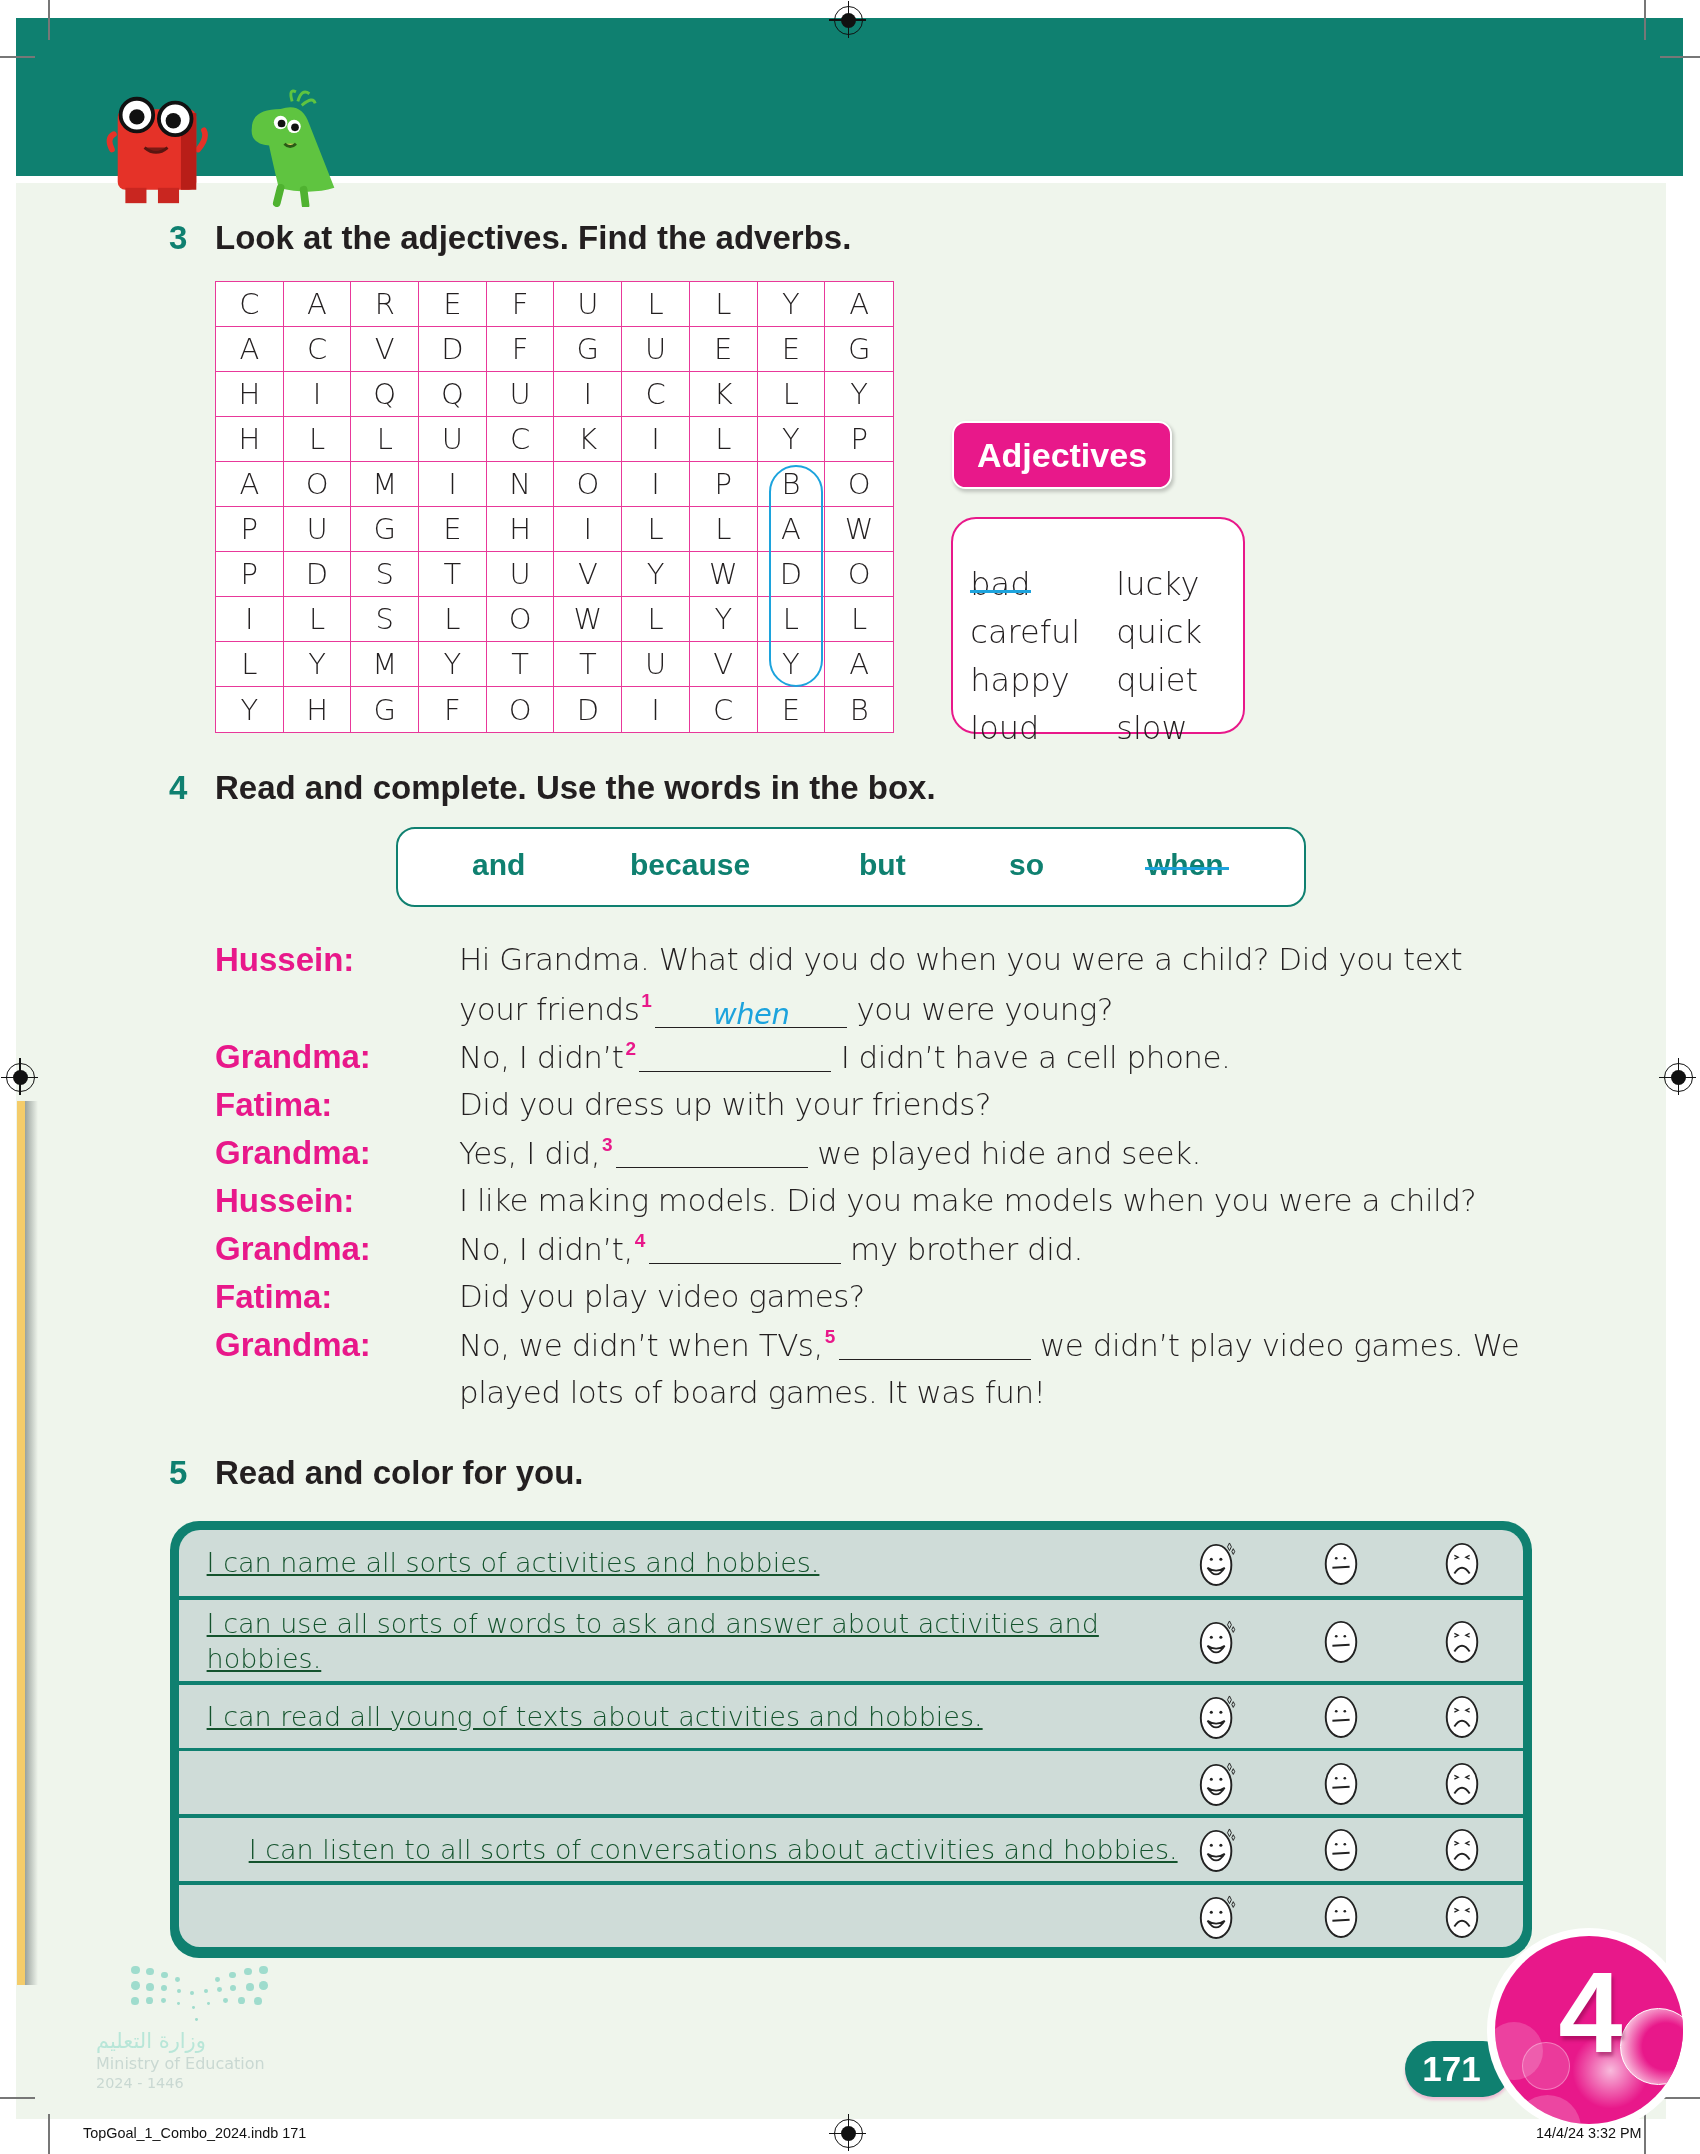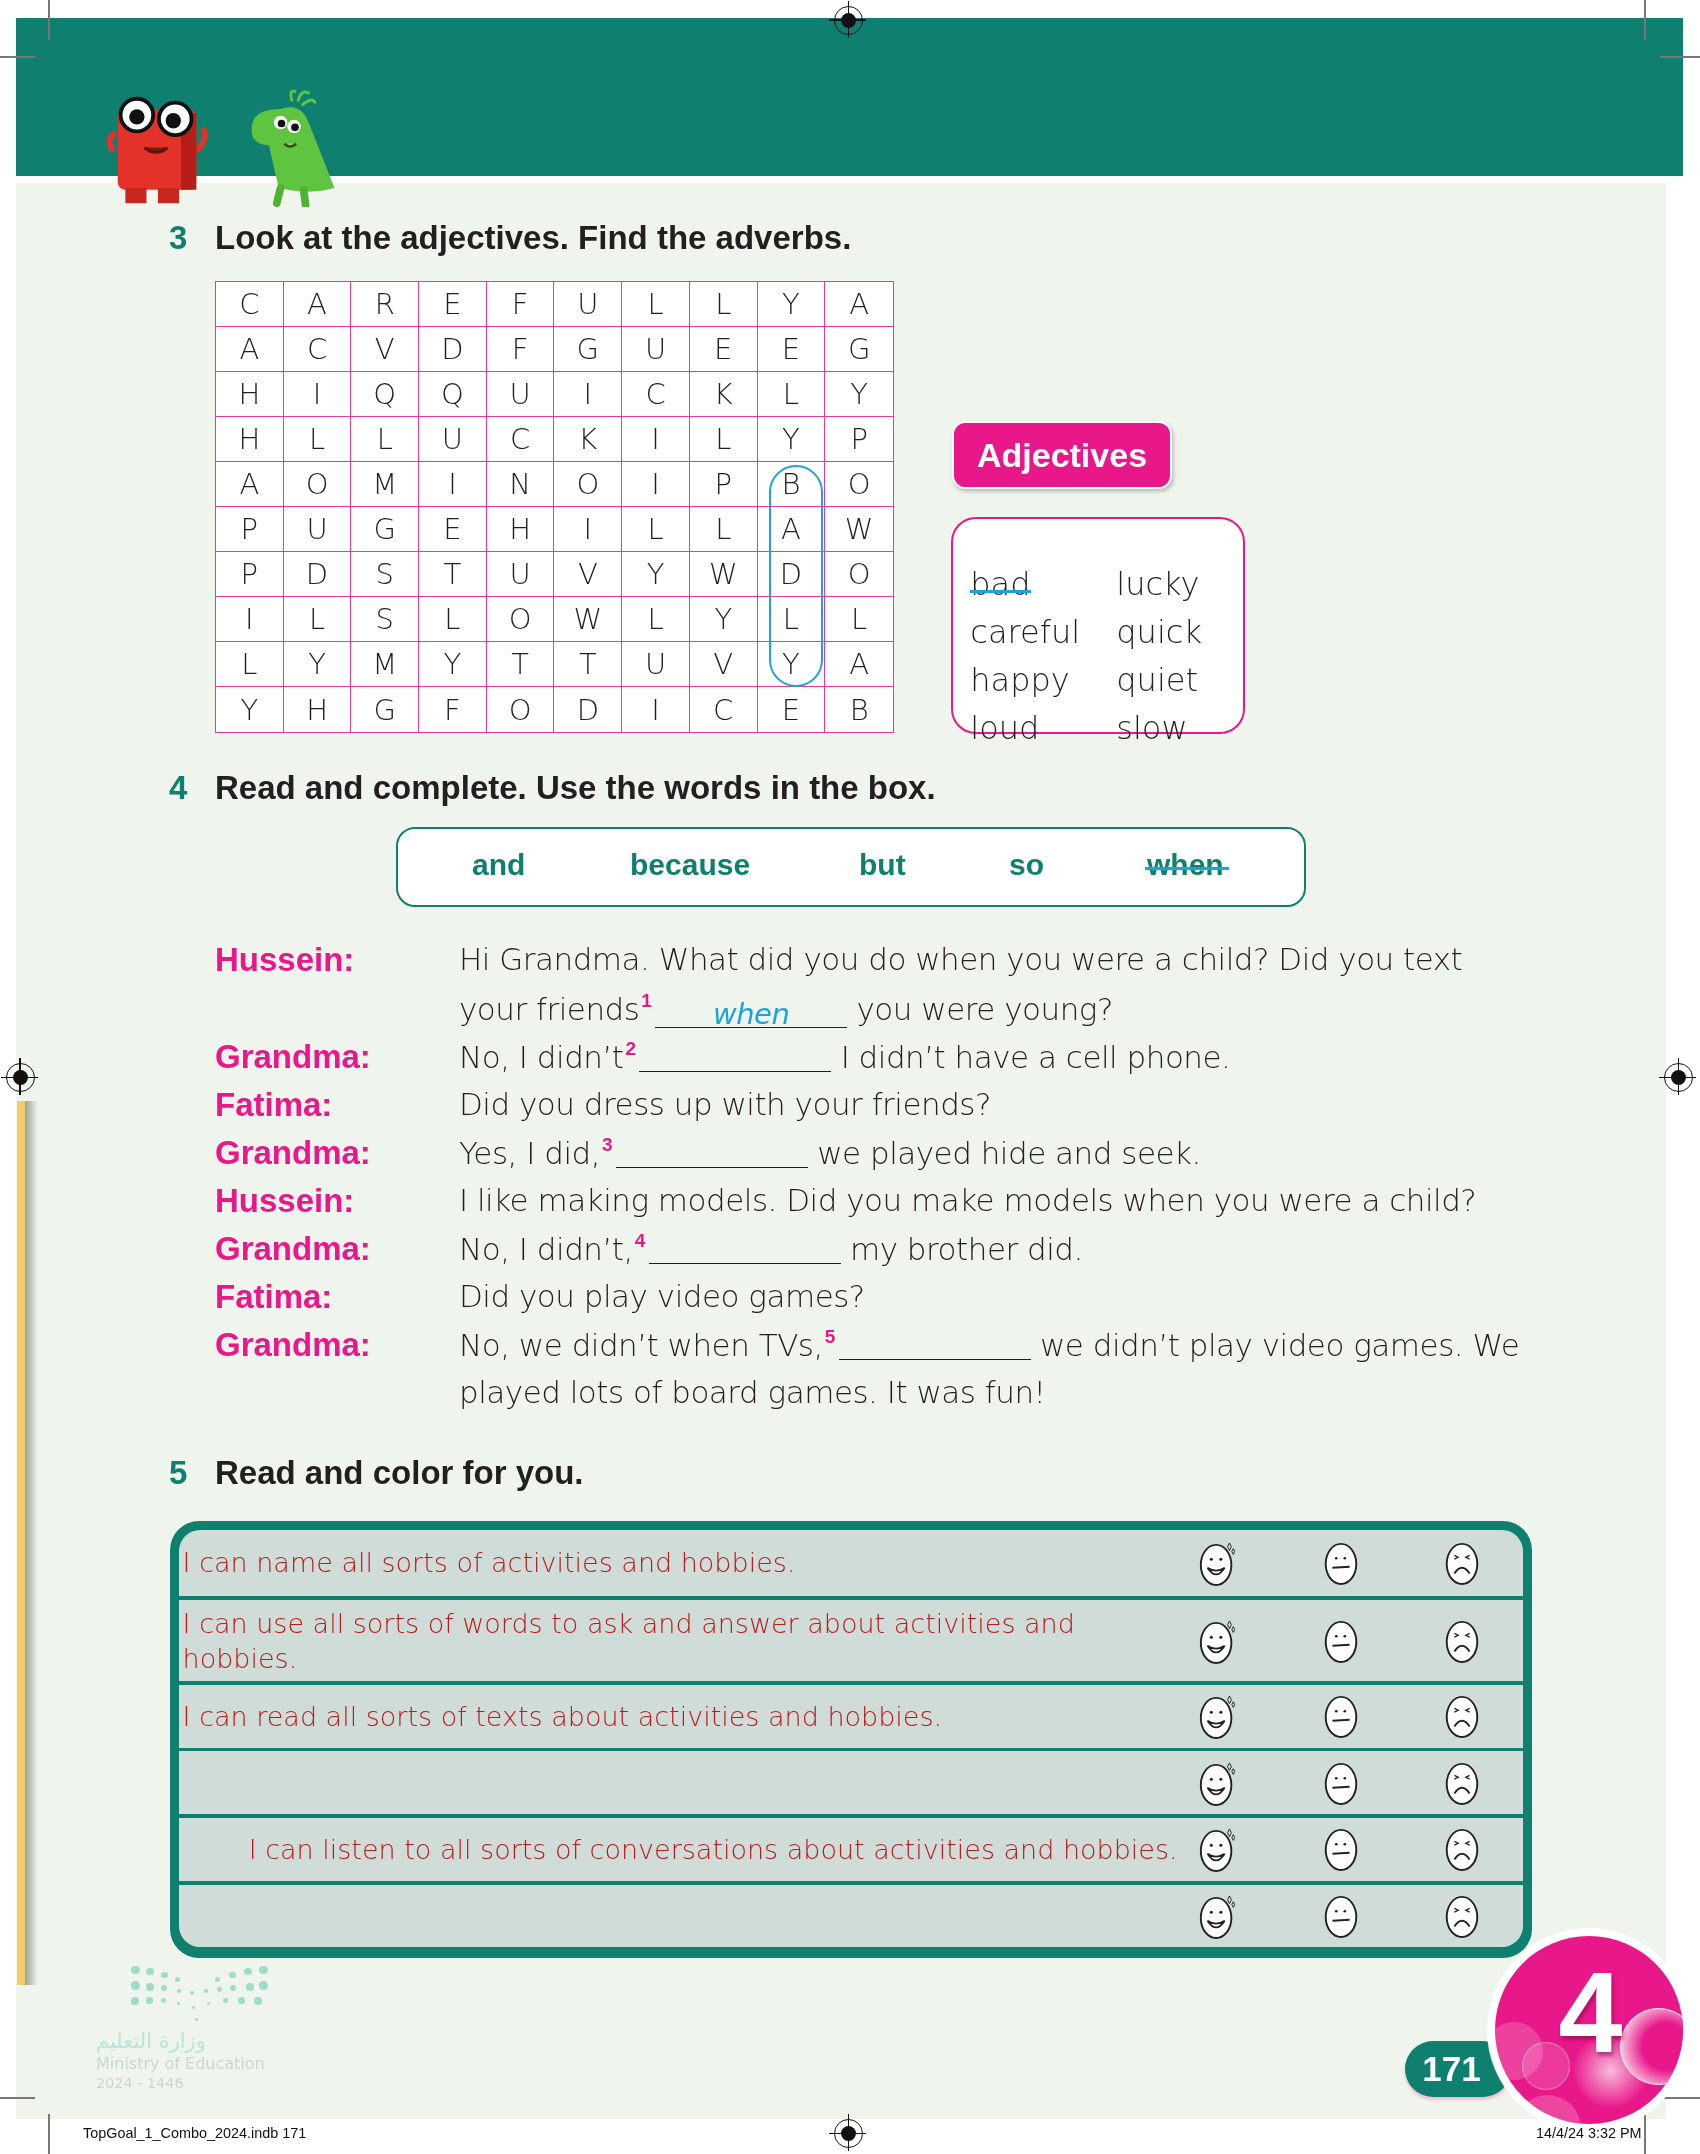--- a/index.html
+++ b/index.html
@@ -53,21 +53,21 @@
   .spk { font-family: "Liberation Sans", sans-serif; font-weight: bold; color: #e8188a; font-size: 33px; }
   .line { font-family: "DejaVu Sans", sans-serif; font-weight: 200; color: #231f20; font-size: 31px; white-space: nowrap; letter-spacing: -0.5px; }
   .sup { font-family: "Liberation Sans", sans-serif; font-weight: bold; color: #e8188a; font-size: 19px; vertical-align: 13.4px; margin: 0 3.8px 0 1.9px; }
   .blank { display: inline-block; width: 192px; border-bottom: 1.9px solid #231f20; height: 33px; vertical-align: -3.8px; text-align: center; }
   .blank .ans { font-family: "DejaVu Sans", sans-serif; font-style: italic; font-weight: normal; color: #1ca3dd; font-size: 29px; line-height: 31px; }
 
   
   #assess { left: 170px; top: 1521px; width: 1362px; height: 437px; background: #0f8070; border-radius: 29px; padding: 8.6px 8.6px 10.6px 8.6px; }
   #assess-inner { width: 100%; height: 100%; border-radius: 21px; overflow: hidden; display: flex; flex-direction: column; gap: 3.8px; background: #0f8070; }
   .arow { background: #cfdcd8; display: flex; align-items: center; position: relative; }
-  .arow .txt { font-family: "DejaVu Sans", sans-serif; font-weight: 200; font-size: 27px; color: #b91c1c; padding-left: 4px; width: 999px; line-height: 35px; }
+  .arow .txt { font-family: "DejaVu Sans", sans-serif; font-weight: 200; font-size: 27px; color: #14532d; padding-left: 28px; width: 999px; line-height: 35px; text-decoration: underline; }
   .face { position: absolute; top: 50%; width: 42px; height: 48px; margin-top: -24px; }
 
   
   #moe-logo { left: 96px; top: 1960px; width: 231px; height: 144px; }
   .moe-dot { position: absolute; border-radius: 50%; background: #9fdccd; }
   #moe-ar { left: 96px; top: 2029px; font-family: "DejaVu Sans", sans-serif; font-size: 21px; color: #b8e6d8; }
   #moe-en { left: 96px; top: 2054px; font-family: "DejaVu Sans", sans-serif; font-size: 16px; color: #c9d8d2; }
   #moe-yr { left: 96px; top: 2075px; font-family: "DejaVu Sans", sans-serif; font-size: 14.4px; color: #c9d8d2; }
 
   #page-num { left: 1405px; top: 2005px; width: 106px; height: 56px; background: #0f8070; border-radius: 28px; color: #fff;
@@ -351,21 +351,21 @@
             <circle cx="26" cy="20" r="1.4" fill="#222"></circle>
             <path d="M13 30 L31 29" stroke="#222" stroke-width="2.2"></path>
           </svg></div>
         <div class="face" style="left: 1262px;"><svg viewBox="0 0 44 50" width="42" height="48">
             <ellipse cx="22" cy="26" rx="16" ry="21" fill="#fff" stroke="#222" stroke-width="2"></ellipse>
             <path d="M14 17 l4 2 l-4 2 M30 17 l-4 2 l4 2" stroke="#222" stroke-width="1.4" fill="none"></path>
             <path d="M14 36 Q22 24 30 36" stroke="#222" stroke-width="2" fill="none"></path>
           </svg></div>
       </div>
       <div class="arow" style="height: 63px; flex: 1 1 63px;">
-        <div class="txt">I can read all sorts of texts about activities and hobbies.</div>
+        <div class="txt">I can read all young of texts about activities and hobbies.</div>
         <div class="face" style="left: 1018px;"><svg viewBox="0 0 44 50" width="42" height="48">
             <ellipse cx="20" cy="27" rx="16" ry="21" fill="#fff" stroke="#222" stroke-width="2"></ellipse>
             <circle cx="15" cy="21" r="1.6" fill="#222"></circle>
             <circle cx="25" cy="21" r="1.6" fill="#222"></circle>
             <path d="M11 30 Q20 44 29 30 Q20 36 11 30Z" fill="#fff" stroke="#222" stroke-width="1.8"></path>
             <path d="M34 4 l2 4 l-2 4 l-2 -4z" fill="none" stroke="#222" stroke-width="1"></path>
             <path d="M38 10 l1.5 3 l-1.5 3 l-1.5 -3z" fill="none" stroke="#222" stroke-width="1"></path>
           </svg></div>
         <div class="face" style="left: 1141px;"><svg viewBox="0 0 44 50" width="42" height="48">
             <ellipse cx="22" cy="26" rx="16" ry="21" fill="#fff" stroke="#222" stroke-width="2"></ellipse>

